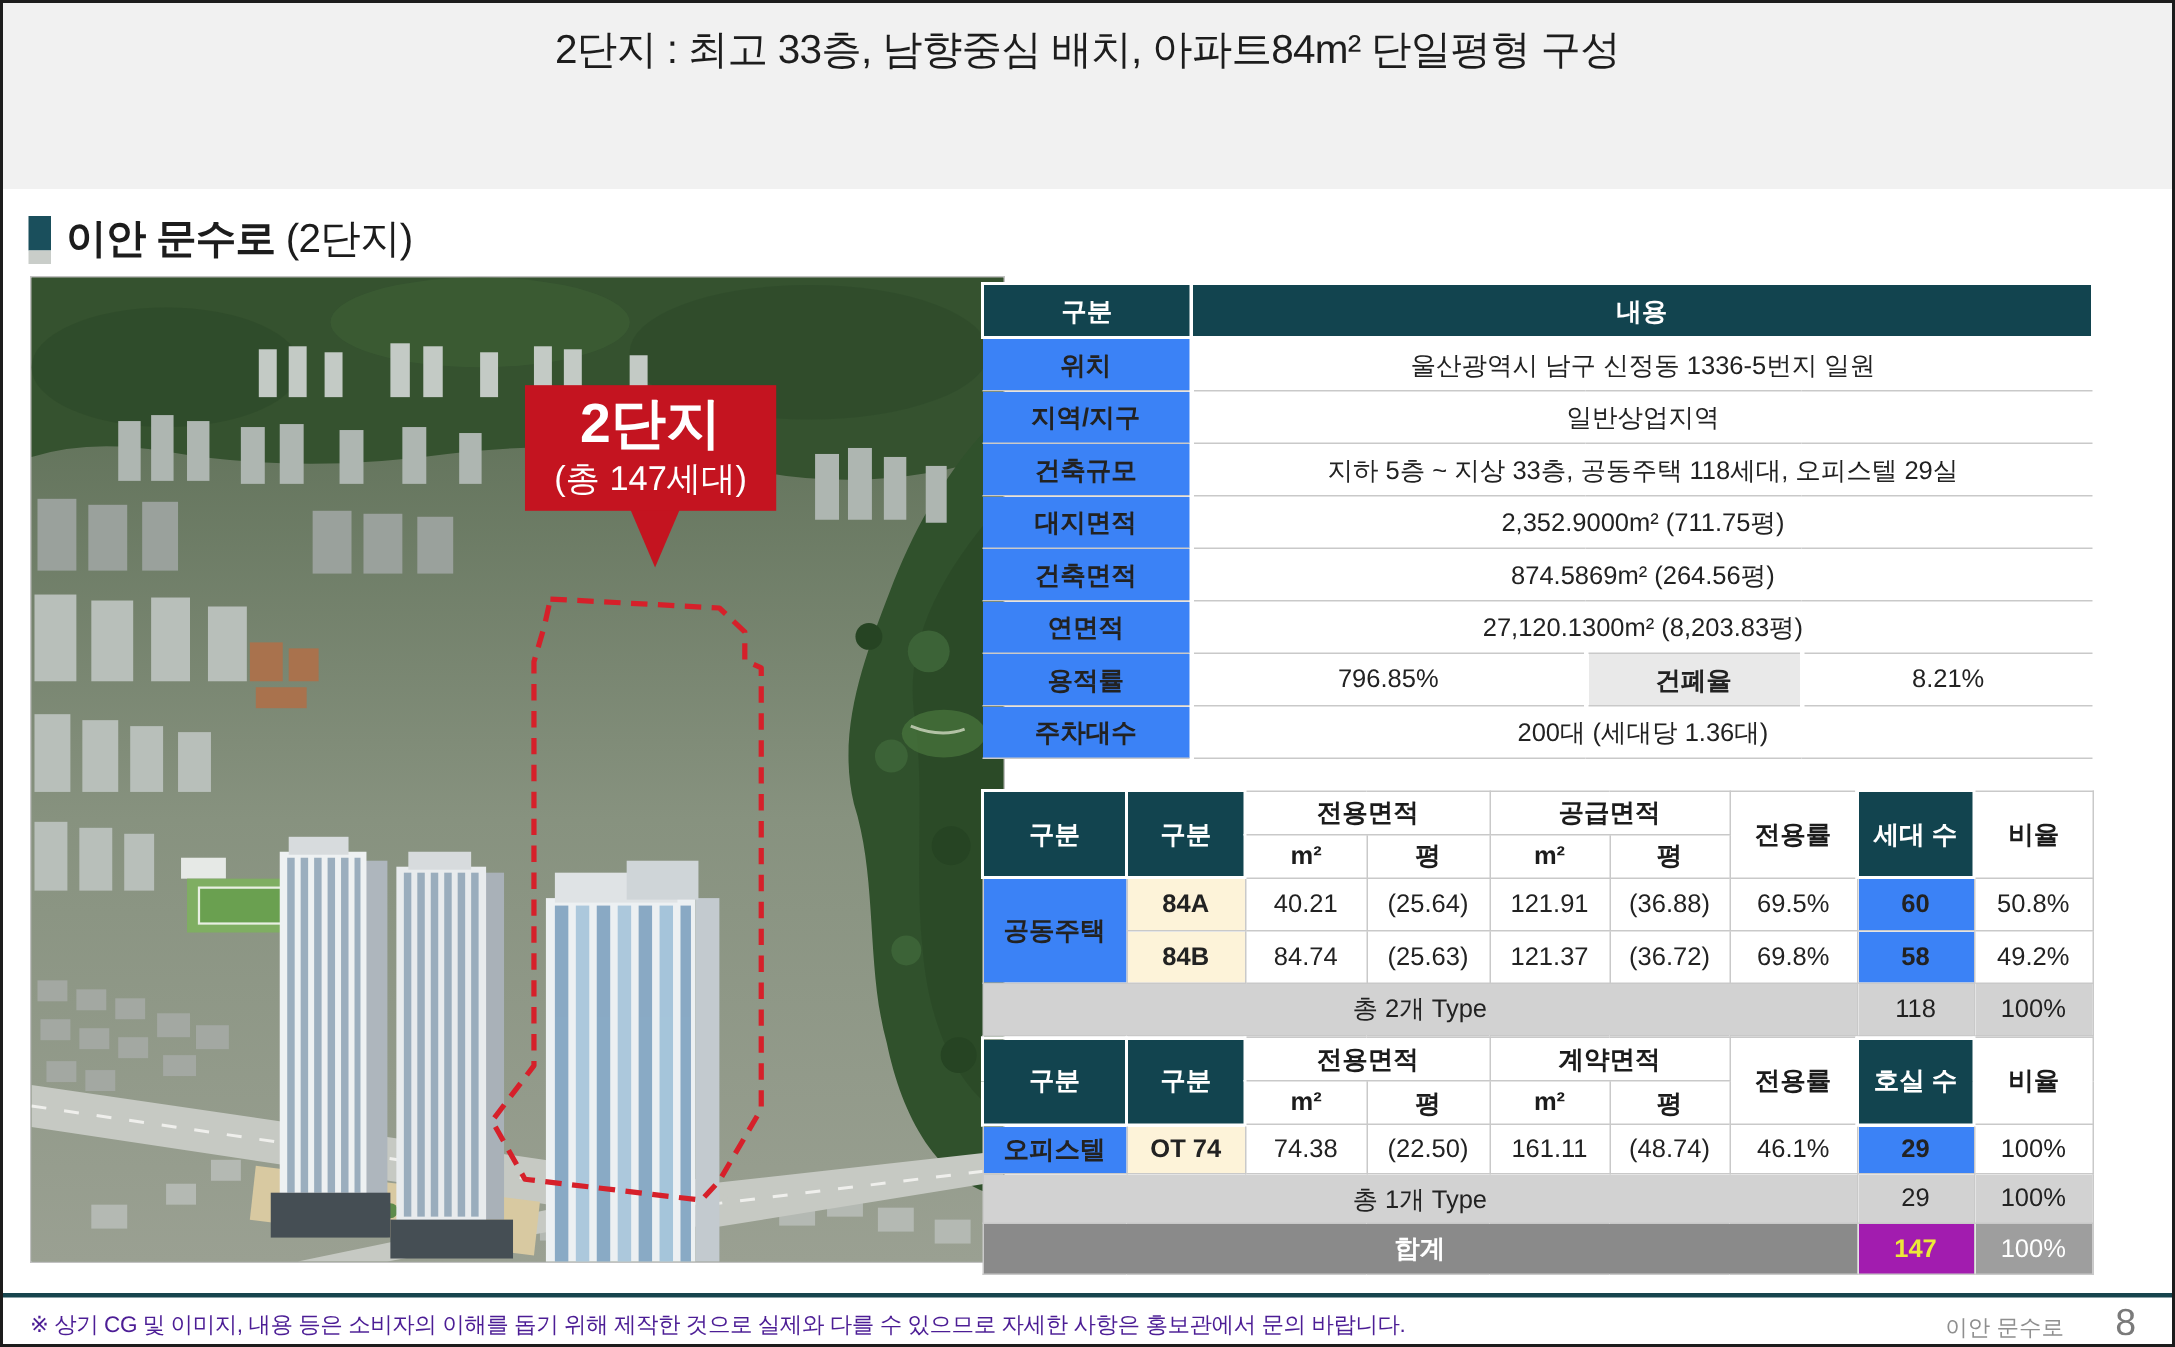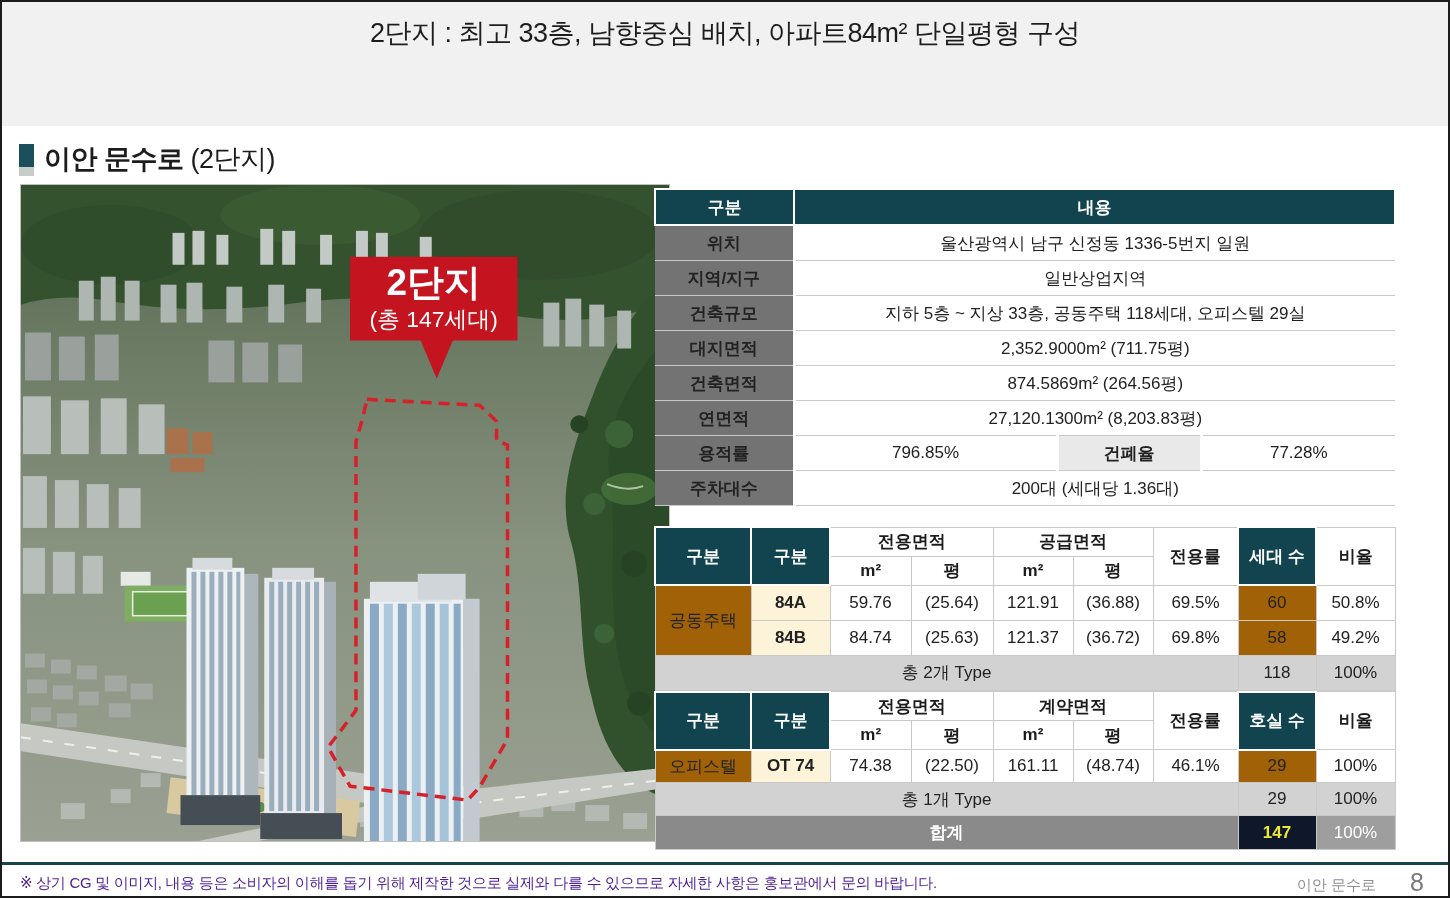--- a/index.html
+++ b/index.html
@@ -23,32 +23,32 @@
   .photo{position:absolute;top:182px;left:18px;width:650px;height:658px;border:1px solid #c2c2c2;box-sizing:border-box;background:#7d8a74;}
   .photo svg{display:block;width:100%;height:100%;}
   .callout-title{font-size:37px;font-weight:800;fill:#ffffff;}
   .callout-sub{font-size:23px;fill:#ffffff;}
   
   .data-col{position:absolute;left:652px;top:186px;width:740px;}
   table{border-collapse:collapse;table-layout:fixed;width:740px;}
   td,th{padding:0 4px;text-align:center;vertical-align:middle;font-size:17px;overflow:hidden;white-space:nowrap;}
   .teal{background:#12444f;color:#fff;font-weight:600;border:2px solid #fff;}
   .t1 td{border:1px solid #c9c9c9;height:34px;color:#222;}
-  .t1 .lbl{background:#737373;font-weight:600;border-right:3px solid #fff;border-left:none;}
+  .t1 .lbl{background:#3b82f6;font-weight:600;border-right:3px solid #fff;border-left:none;}
   .t1 .sub-lbl{background:#e9e9e9;font-weight:600;border-left:3px solid #fff;border-right:3px solid #fff;}
   .t1 td:last-child{border-right:none;}
   .t2{margin-top:20px;}
   .t2 td,.t3 td{border:1px solid #c9c9c9;color:#222;}
   .hd-white{background:#fff;color:#1c1c1c;font-weight:600;border:1px solid #c9c9c9;}
   .h30{height:29px;} .h35{height:35px;} .h33{height:33px;} .h34{height:34px;}
-  .cream{background:#a16207;font-weight:400;}
+  .cream{background:#3b82f6;font-weight:700;}
   .type-cell{background:#fdf3d9;font-weight:700;}
   .total td{background:#d2d2d2;}
   .grand .g-label{background:#8a8a8a;color:#fff;font-weight:600;}
-  .grand .g-count{background:#0f172a;color:#ece838;font-weight:700;}
+  .grand .g-count{background:#a21caf;color:#ece838;font-weight:700;}
   .grand .g-share{background:#9e9e9e;color:#fff;}
   
   .footer-line{position:absolute;left:0;right:0;top:860px;height:3px;background:#17454e;}
   .disclaimer{position:absolute;left:18px;top:872px;font-size:15px;color:#4c1d95;letter-spacing:-0.3px;text-align:right;}
   .footer-project{position:absolute;right:72px;top:874px;font-size:15px;color:#8f8f8f;}
   .footer-page{position:absolute;right:24px;top:866px;font-size:25px;color:#7a7a7a;}
 </style>
 </head>
 <body>
 
@@ -307,21 +307,21 @@
         <td colspan="3">874.5869m² (264.56평)</td>
       </tr>
       <tr>
         <td class="lbl">연면적</td>
         <td colspan="3">27,120.1300m² (8,203.83평)</td>
       </tr>
       <tr>
         <td class="lbl">용적률</td>
         <td>796.85%</td>
         <td class="sub-lbl">건폐율</td>
-        <td>77.28%</td>
+        <td>8.21%</td>
       </tr>
       <tr>
         <td class="lbl">주차대수</td>
         <td colspan="3">200대 (세대당 1.36대)</td>
       </tr>
     </tbody>
       </table>
 
     <table class="t2">
       <colgroup>
@@ -347,21 +347,21 @@
       </tr>
       <tr class="h30">
         <th class="hd-white">m²</th>
         <th class="hd-white">평</th>
         <th class="hd-white">m²</th>
         <th class="hd-white">평</th>
       </tr>
       <tr class="h35">
         <td class="cream" rowspan="2">공동주택</td>
         <td class="type-cell">84A</td>
-        <td>59.76</td>
+        <td>40.21</td>
         <td>(25.64)</td>
         <td>121.91</td>
         <td>(36.88)</td>
         <td>69.5%</td>
         <td class="cream">60</td>
         <td>50.8%</td>
       </tr>
       <tr class="h35">
         <td class="type-cell">84B</td>
         <td>84.74</td>

